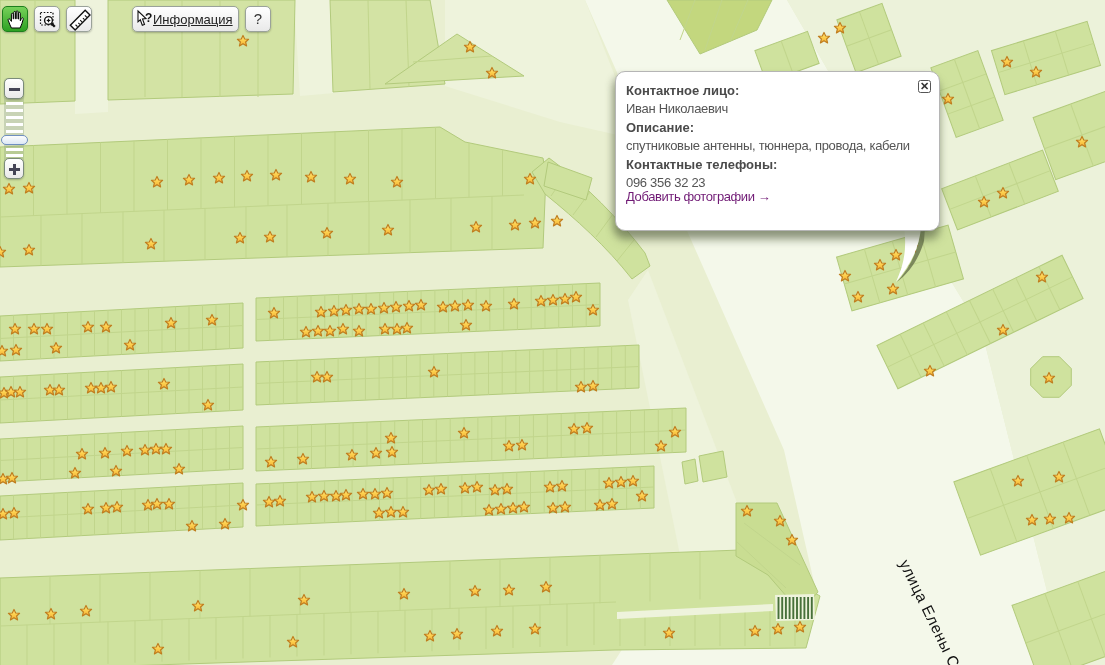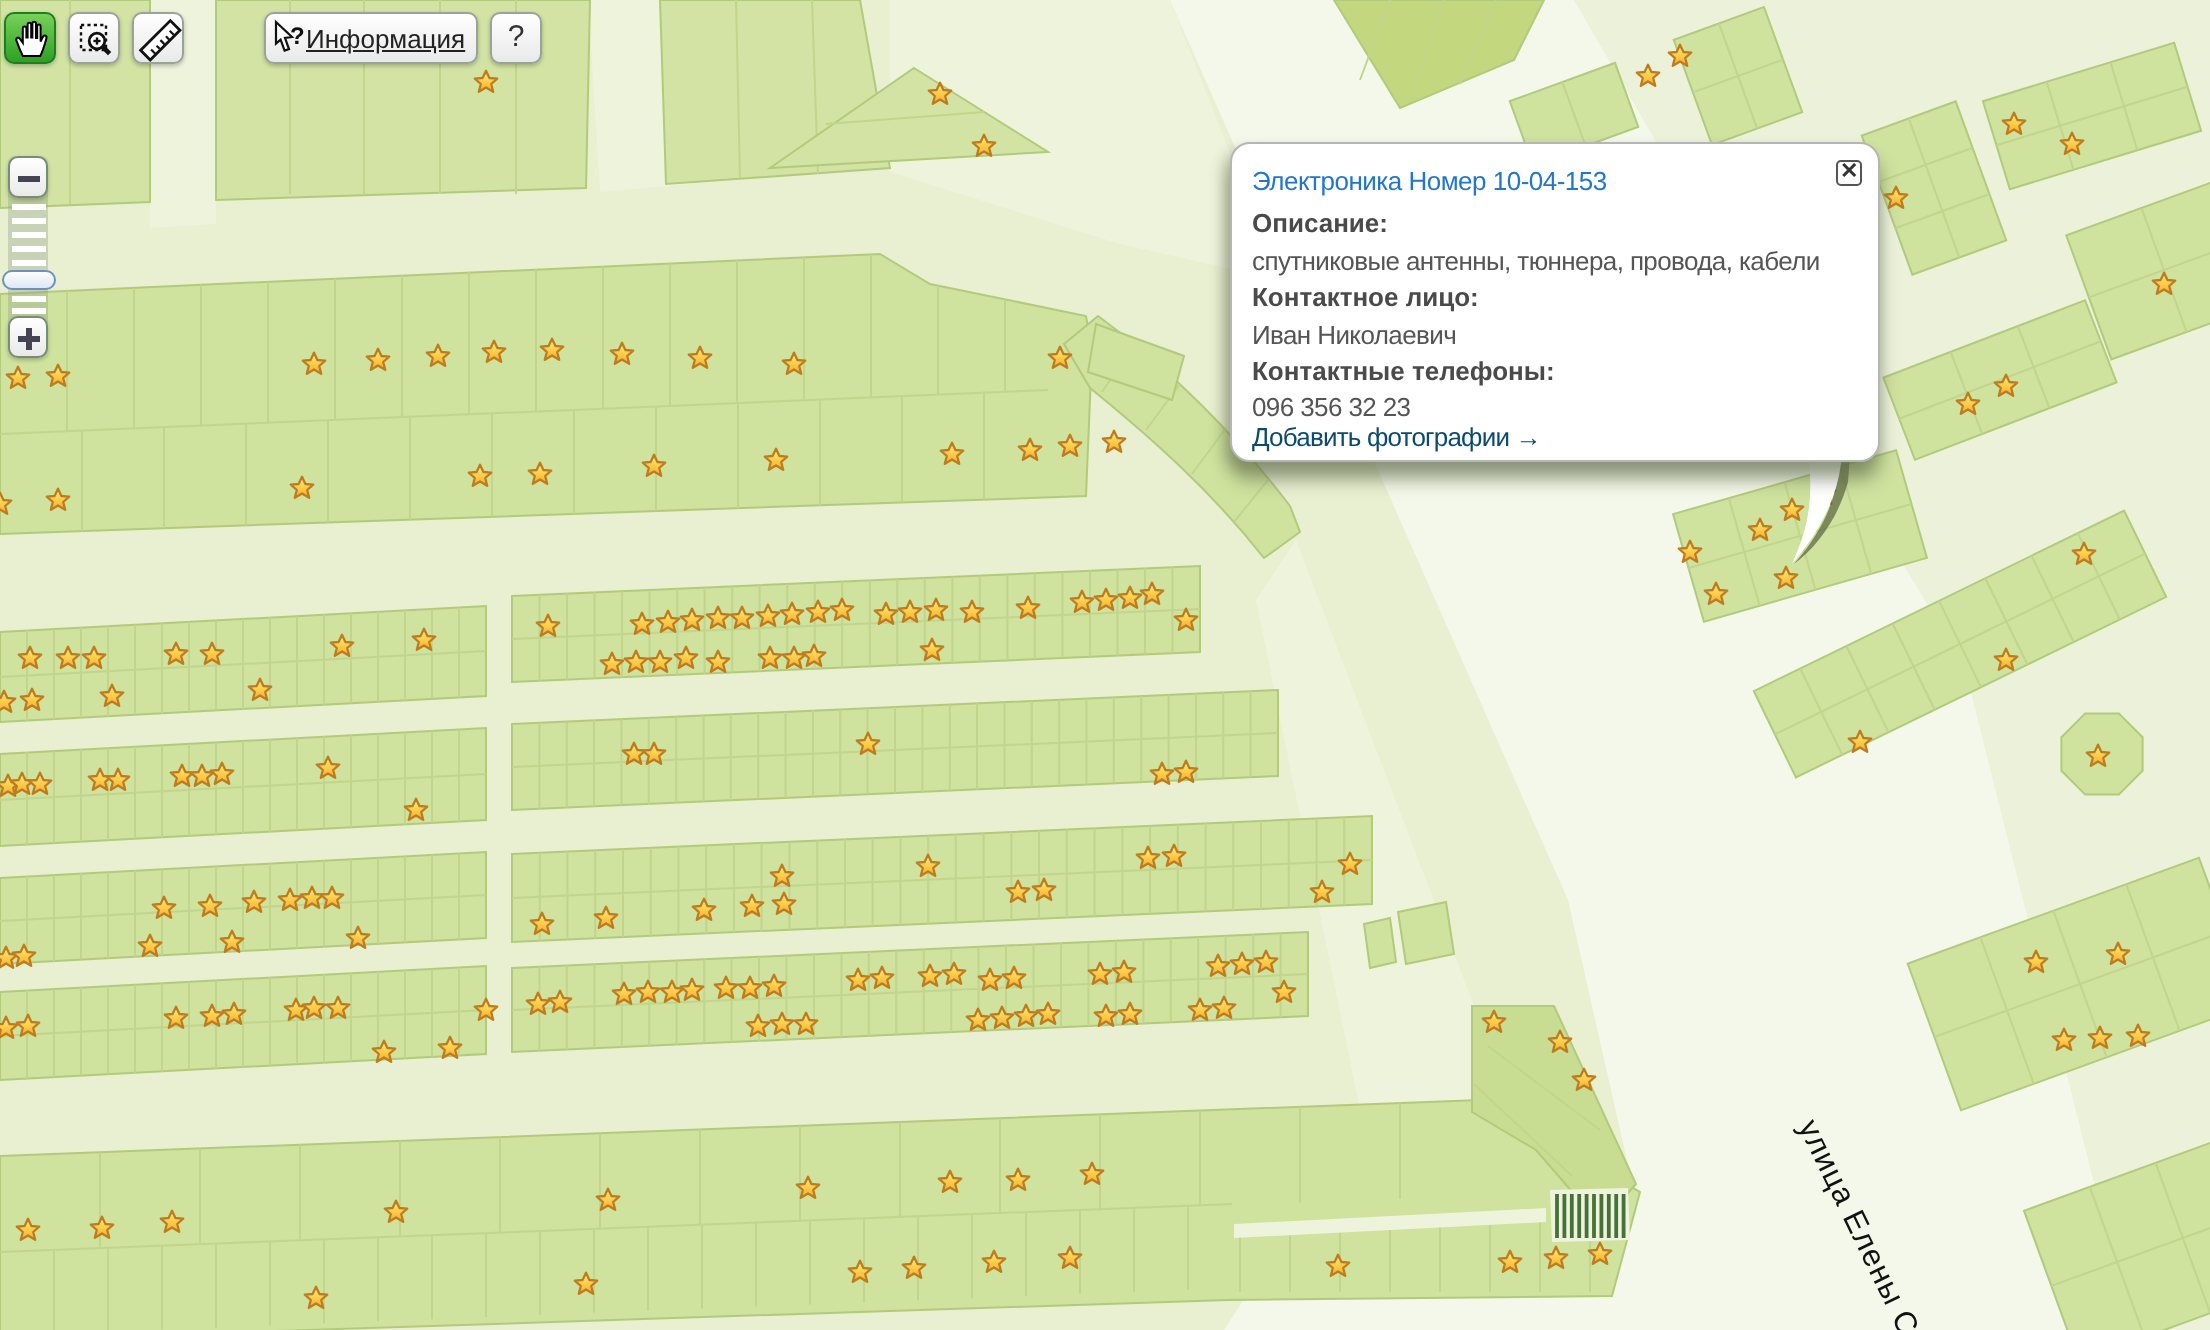--- a/index.html
+++ b/index.html
@@ -2,21 +2,21 @@
 <html><head><meta charset="utf-8"><style>
 html,body{margin:0;padding:0;width:1105px;height:665px;overflow:hidden;font-family:"Liberation Sans",sans-serif;}
 #wrap{position:relative;width:1105px;height:665px;background:#e9efd1;}
 .btn{position:absolute;box-sizing:border-box;border:1px solid #9aa29a;border-radius:5px;
  background:linear-gradient(#ffffff,#e9e9e9);box-shadow:0 1px 2px rgba(0,0,0,.25);}
 .popup{position:absolute;left:615px;top:71px;width:325px;height:160px;background:#fff;
  border:1px solid #b5b5b5;border-radius:10px;box-shadow:0 9px 9px rgba(95,105,75,.55), -3px 4px 7px rgba(95,105,75,.35);
  box-sizing:border-box;padding:10px 10px 0 10px;font-size:13px;color:#555;white-space:nowrap;}
 .popup .ttl{color:#2277cb;font-size:13px;margin:0 0 3px 0;letter-spacing:-0.25px;}
 .popup b{color:#4a4a4a;letter-spacing:0;}
-.popup .lnk{color:#0c4a6e;margin-top:-4px;letter-spacing:-0.4px;}
+.popup .lnk{color:#701a75;margin-top:-4px;letter-spacing:-0.4px;}
 .popup div{line-height:18.4px;letter-spacing:-0.3px;}
 .grp{margin-bottom:0;}
 </style></head><body>
 <div id="wrap">
 <svg width="1105" height="665" viewBox="0 0 1105 665">
 <defs>
 <linearGradient id="gs" x1="0" y1="0" x2="0" y2="1">
 <stop offset="0" stop-color="#ffeb91"></stop>
           <stop offset="0.45" stop-color="#fdd250"></stop>
           <stop offset="1" stop-color="#f4ab31"></stop>
@@ -600,23 +600,22 @@
 </svg>
 
 
 <svg style="position:absolute;left:880px;top:226px" width="64" height="64" viewBox="0 0 64 64">
 <path d="M40,2 C39,25 30,41 17,56 C29,47 39,33 44,15 L45,2 Z" fill="rgba(72,82,52,0.62)"></path>
 <path d="M24,0 C27,24 24,38 16,56 C29,41 40,22 41,0 Z" fill="#fff"></path>
 </svg>
 
 
 <div class="popup">
- <div class="ttl">Электроника Номер 10-04-153</div>
+ <div class="grp"><b>Контактное лицо:</b><br>Иван Николаевич</div>
  <div class="grp"><b>Описание:</b><br>спутниковые антенны, тюннера, провода, кабели</div>
- <div class="grp"><b>Контактное лицо:</b><br>Иван Николаевич</div>
  <div><b>Контактные телефоны:</b><br>096 356 32 23</div>
  <div class="lnk">Добавить фотографии →</div>
  <div style="position:absolute;right:8px;top:8px;width:11px;height:11px;border:1.5px solid #555;border-radius:2.5px;
    color:#333;font-weight:bold;font-size:11px;line-height:11.5px;text-align:center;">✕</div>
 </div>
 
 
 <div class="btn" style="left:2px;top:6px;width:26px;height:26px;background:linear-gradient(#77d15a,#2da122);border-color:#1d7f1d;">
 <svg width="24" height="24" viewBox="0 0 24 24" style="margin:0px 0 0 1px">
 <path d="M7.4,21 C6.2,18.6 5,15.6 4.2,13.2 C3.8,11.9 5.2,11.3 6,12.4 L7.4,14.4 L7.4,7.2 C7.4,5.9 9.2,5.9 9.2,7.2 L9.2,11.8 L9.8,11.8 L9.8,5.4 C9.8,4.1 11.6,4.1 11.6,5.4 L11.6,11.8 L12.2,11.8 L12.2,4.8 C12.2,3.5 14,3.5 14,4.8 L14,12 L14.6,12 L14.6,6.2 C14.6,5 16.3,5 16.3,6.2 L16.3,13.8 L17.4,11.5 C18,10.2 19.6,10.8 19.2,12.2 C18.4,15 17.5,18.4 16.1,21 Z" fill="#fff" stroke="#000" stroke-width="1"></path>

